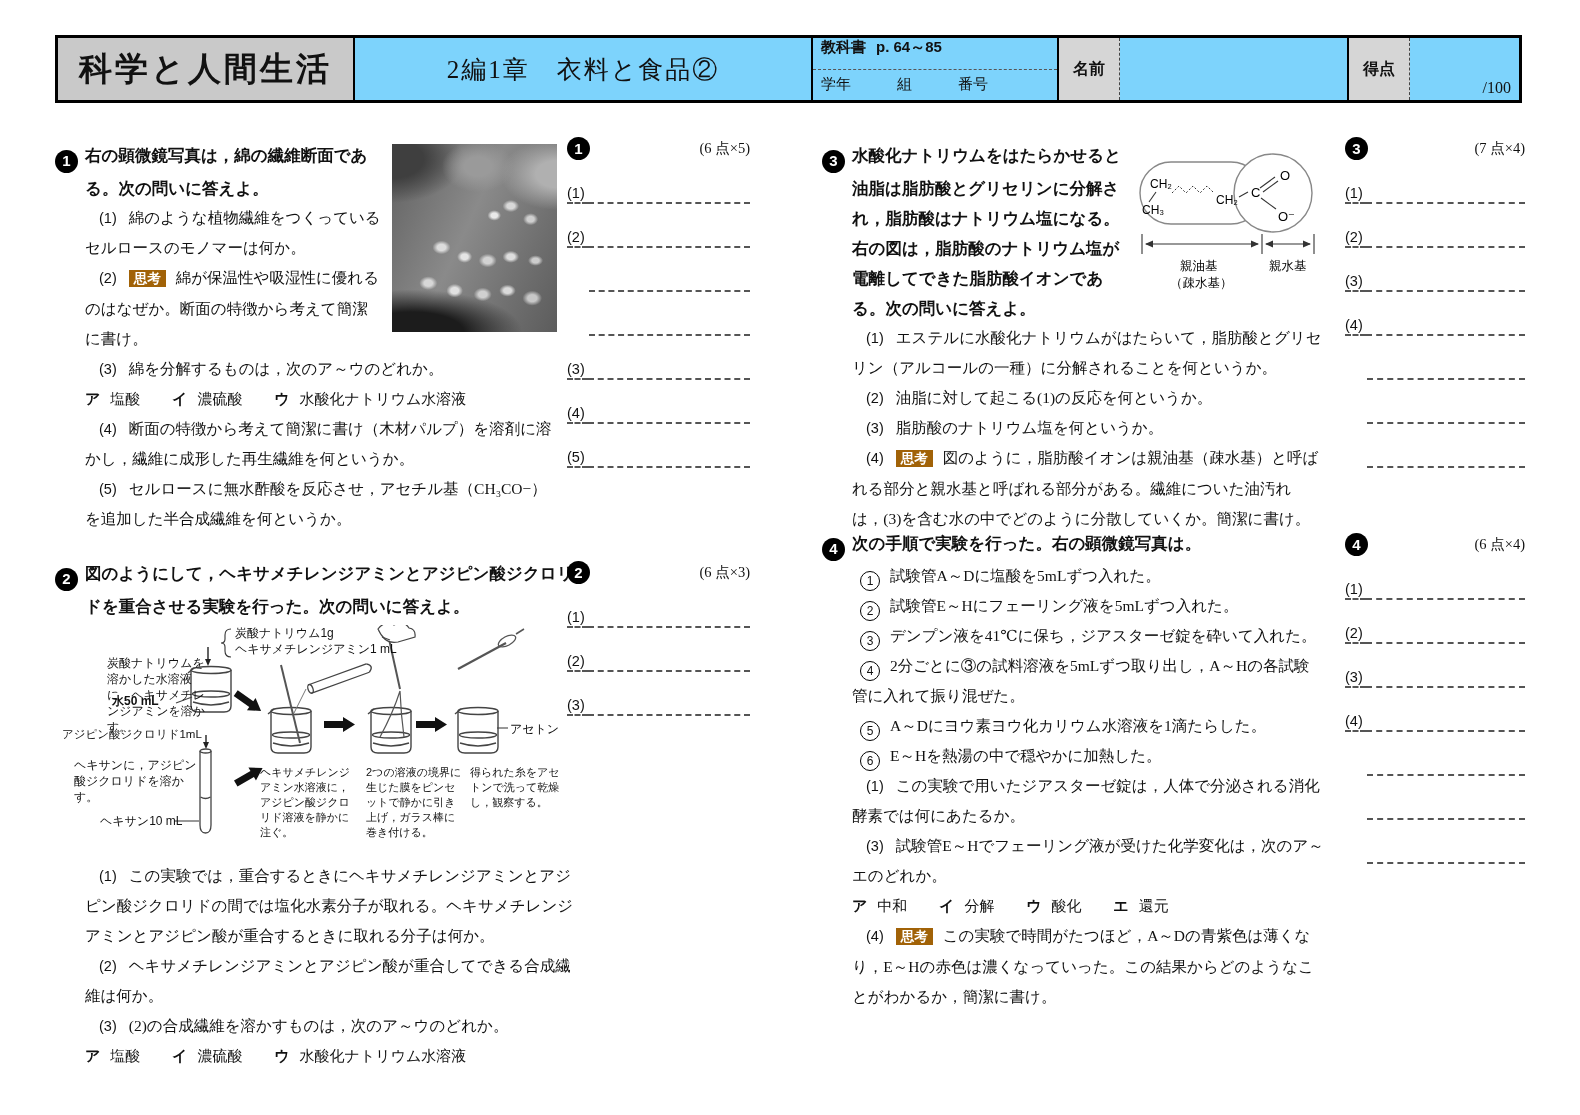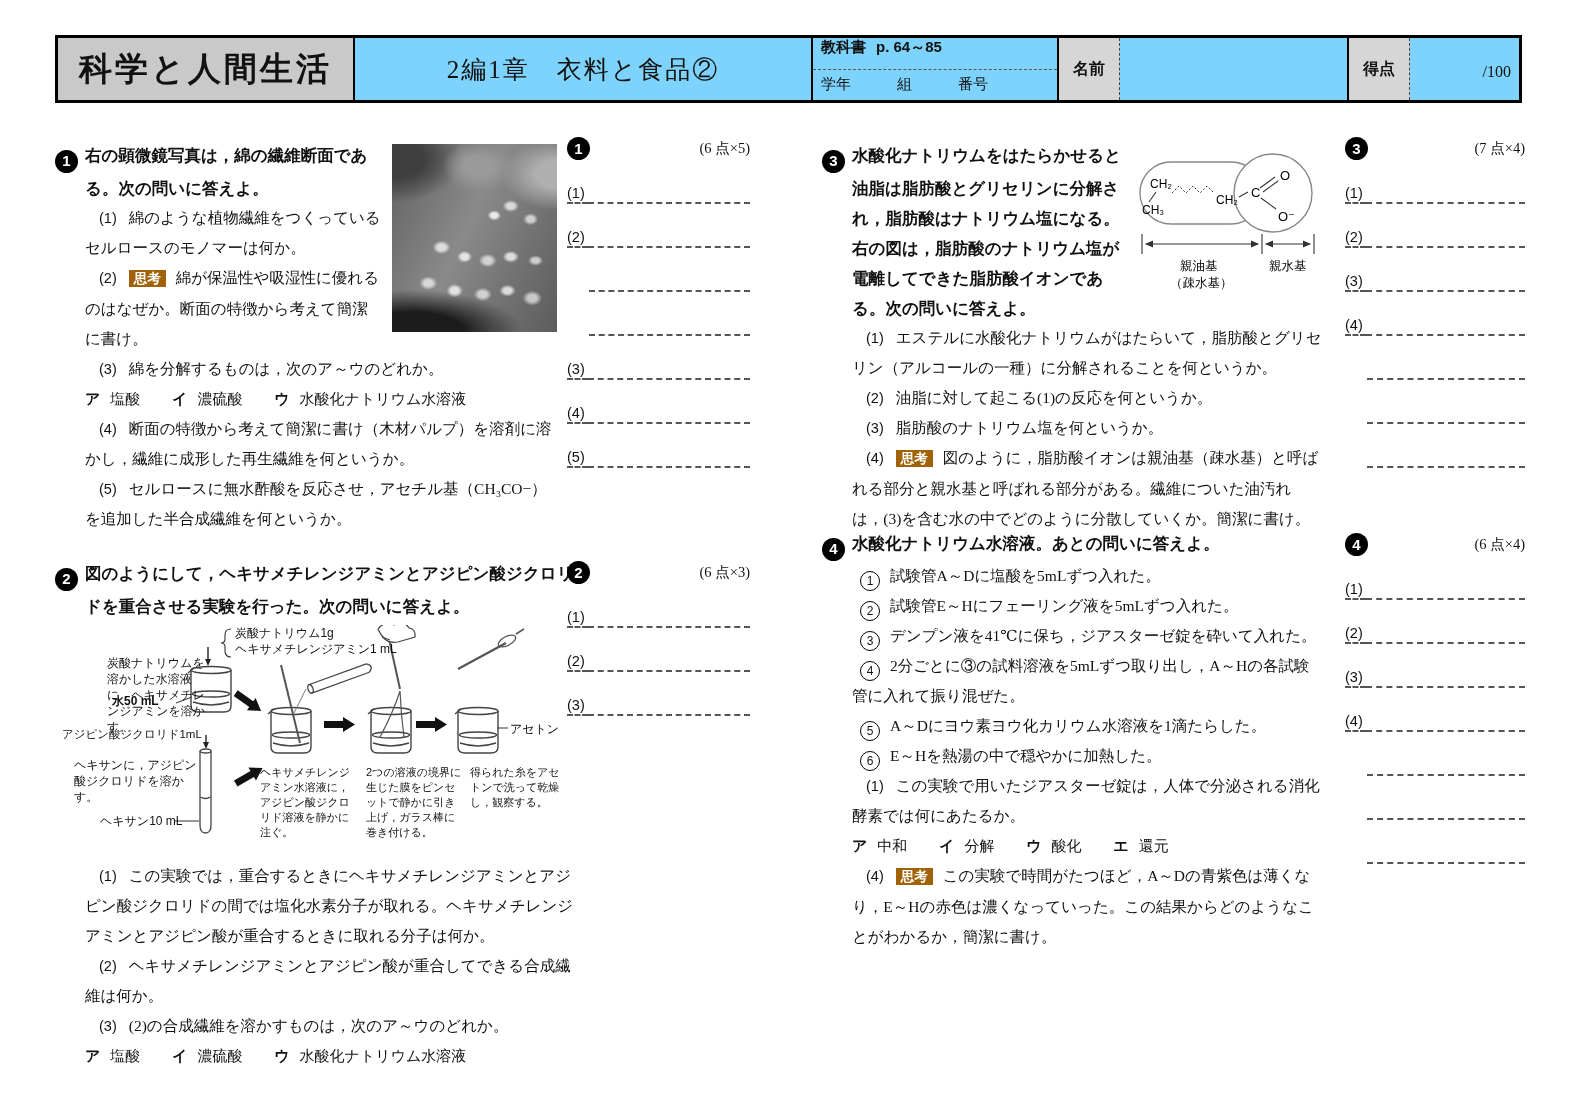--- a/index.html
+++ b/index.html
@@ -18,21 +18,21 @@
   .hdr-text{width:246px;border-right:2px solid #000;display:flex;flex-direction:column;}
   .hdr-text .r1{flex:1;display:flex;padding-left:8px;gap:10px;
        font-family:"Liberation Sans","DejaVu Sans",sans-serif;font-weight:bold;font-size:15px;
        border-bottom:1px dashed #555;}
   .hdr-text .r2{flex:1;display:flex;align-items:center;padding-left:8px;gap:46px;font-size:15px;}
   .hdr-name,.hdr-score{width:61px;background:#d6d6d6;display:flex;align-items:center;justify-content:center;
        font-family:"Liberation Sans","DejaVu Sans",sans-serif;font-weight:bold;font-size:16px;
        border-right:1px dashed #444;}
   .hdr-nameblank{width:229px;border-right:2px solid #000;}
   .hdr-scoreblank{flex:1;position:relative;}
-  .hdr-scoreblank span{position:absolute;right:8px;bottom:19px;font-size:16px;}
+  .hdr-scoreblank span{position:absolute;right:8px;bottom:3px;font-size:16px;}
 
   
   .q{position:absolute;padding-left:30px;box-sizing:border-box;}
   .q p{margin:0;}
   .lead{font-family:"Liberation Sans","DejaVu Sans",sans-serif;font-weight:bold;font-size:16.5px;
         line-height:30px;text-indent:-30px;}
   .qnum{display:inline-flex;width:23px;height:23px;border-radius:50%;background:#000;color:#fff;
         align-items:center;justify-content:center;font-size:15px;font-weight:bold;vertical-align:-5px;
         margin-right:7px;font-family:"Liberation Sans","DejaVu Sans",sans-serif;text-indent:0;flex:none;}
   .item{font-size:15.5px;line-height:30px;text-indent:14px;}
@@ -253,28 +253,29 @@
     <text x="137" y="130" font-size="12.5">親水基</text>
   </svg>
   <p class="lead"><span class="qnum">3</span><span>水酸化ナトリウムをはたらかせると油脂は脂肪酸とグリセリンに分解され，脂肪酸はナトリウム塩になる。右の図は，脂肪酸のナトリウム塩が電離してできた脂肪酸イオンである。次の問いに答えよ。</span></p>
   <p class="item"><span class="ilabel">(1)</span><span>エステルに水酸化ナトリウムがはたらいて，脂肪酸とグリセリン（アルコールの一種）に分解されることを何というか。</span></p>
   <p class="item"><span class="ilabel">(2)</span><span>油脂に対して起こる(1)の反応を何というか。</span></p>
   <p class="item"><span class="ilabel">(3)</span><span>脂肪酸のナトリウム塩を何というか。</span></p>
   <p class="item"><span class="ilabel">(4)</span><span class="badge">思考</span><span>図のように，脂肪酸イオンは親油基（疎水基）と呼ばれる部分と親水基と呼ばれる部分がある。繊維についた油汚れは，(3)を含む水の中でどのように分散していくか。簡潔に書け。</span></p>
 </section>
 
 <section class="q" id="q4" style="left:822px;top:528px;width:502px;">
-  <p class="lead"><span class="qnum">4</span><span>水酸化ナトリウム水溶液。あとの問いに答えよ。</span></p>
+  <p class="lead"><span class="qnum">4</span><span>次の手順で実験を行った。右の顕微鏡写真は。</span></p>
   <p class="step"><span class="snum">1</span><span>試験管A～Dに塩酸を5mLずつ入れた。</span></p>
   <p class="step"><span class="snum">2</span><span>試験管E～Hにフェーリング液を5mLずつ入れた。</span></p>
   <p class="step"><span class="snum">3</span><span>デンプン液を41℃に保ち，ジアスターゼ錠を砕いて入れた。</span></p>
   <p class="step"><span class="snum">4</span><span>2分ごとに③の試料溶液を5mLずつ取り出し，A～Hの各試験管に入れて振り混ぜた。</span></p>
   <p class="step"><span class="snum">5</span><span>A～Dにヨウ素ヨウ化カリウム水溶液を1滴たらした。</span></p>
   <p class="step"><span class="snum">6</span><span>E～Hを熱湯の中で穏やかに加熱した。</span></p>
   <p class="item"><span class="ilabel">(1)</span><span>この実験で用いたジアスターゼ錠は，人体で分泌される消化酵素では何にあたるか。</span></p>
+  <p class="item"><span class="ilabel">(3)</span><span>試験管E～Hでフェーリング液が受けた化学変化は，次のア～エのどれか。</span></p>
   <p class="choices">
     <span class="ckey">ア</span><span class="cval">中和</span>
     <span class="ckey">イ</span><span class="cval">分解</span>
     <span class="ckey">ウ</span><span class="cval">酸化</span>
     <span class="ckey">エ</span><span class="cval">還元</span>
   </p>
   <p class="item"><span class="ilabel">(4)</span><span class="badge">思考</span><span>この実験で時間がたつほど，A～Dの青紫色は薄くなり，E～Hの赤色は濃くなっていった。この結果からどのようなことがわかるか，簡潔に書け。</span></p>
 </section>
 
 <div class="ans" style="left:567px;top:136px;">

